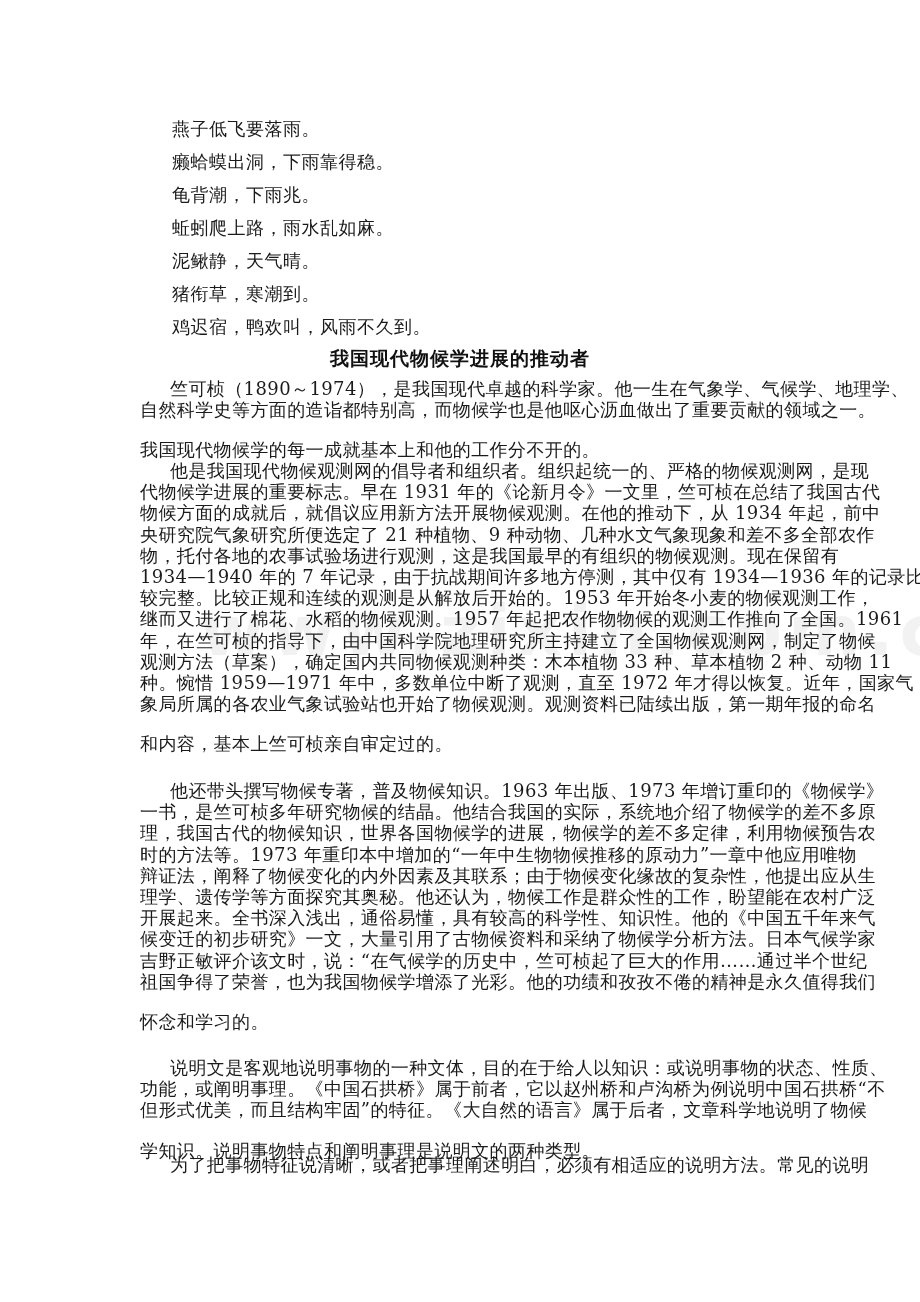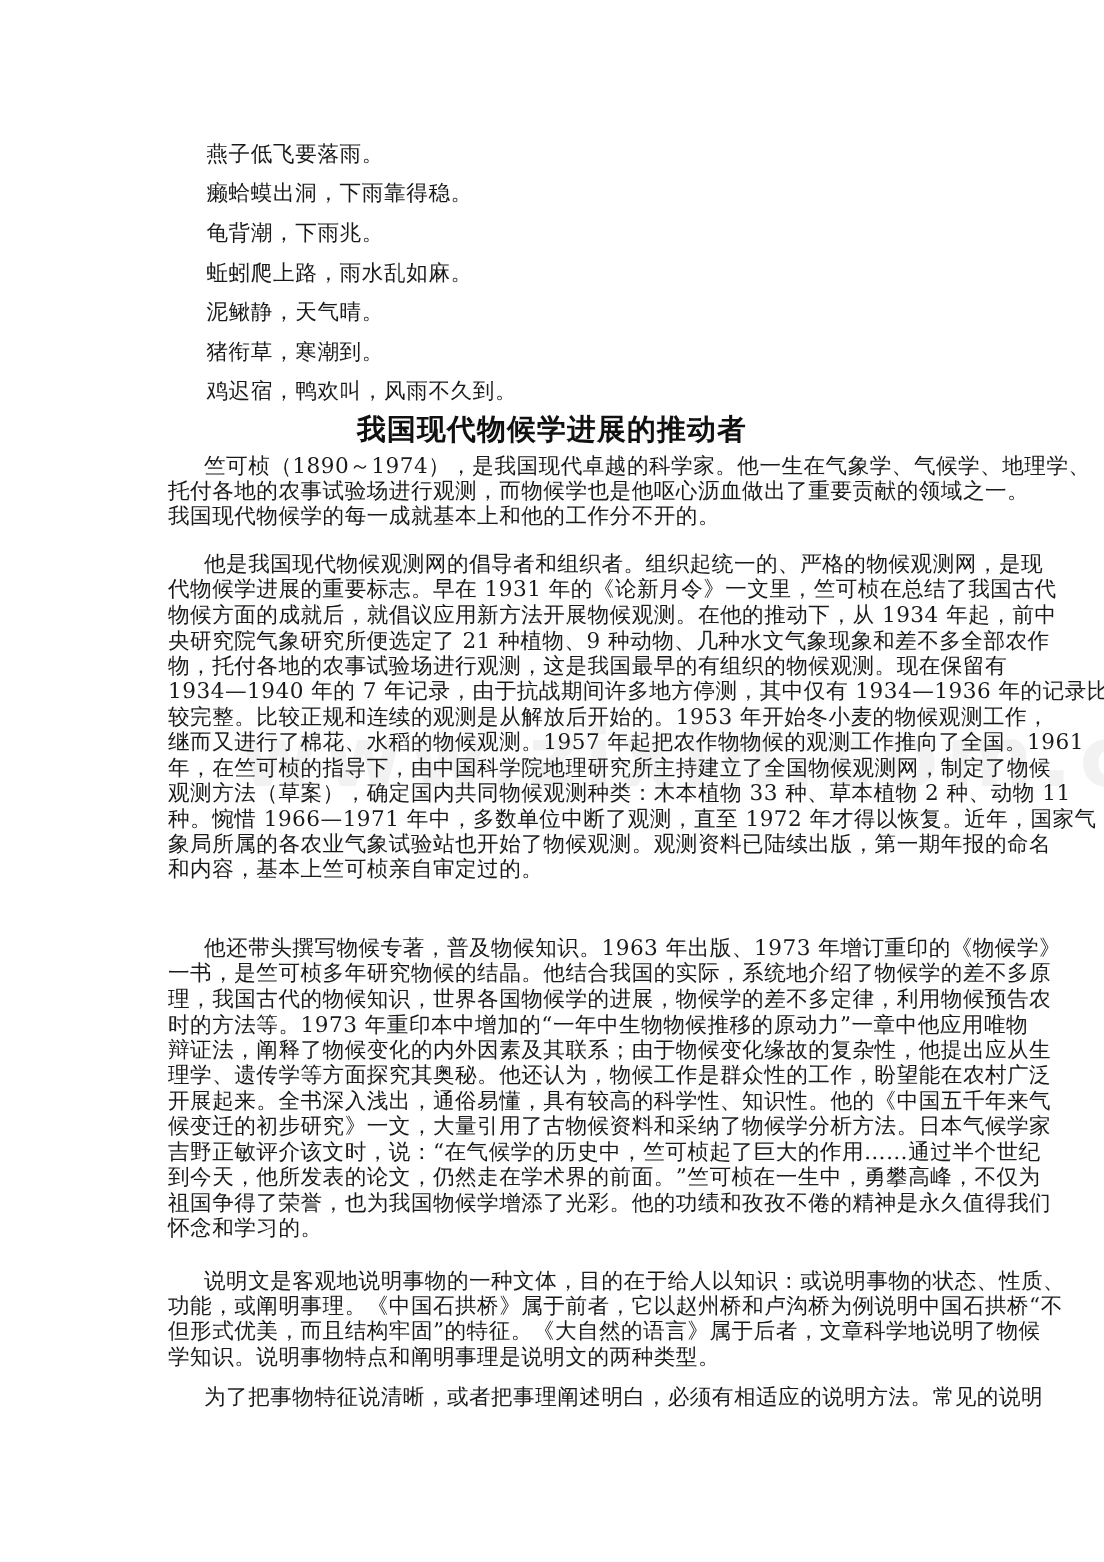--- a/index.html
+++ b/index.html
@@ -34,42 +34,42 @@
     white-space: nowrap;
     letter-spacing: 0.5px;
   }
   .heading {
     position: absolute;
     left: 0;
     width: 920px;
     text-align: center;
     font-family: "DejaVu Sans", "Liberation Sans", sans-serif;
     font-weight: bold;
-    font-size: 24px;
+    font-size: 19px;
     line-height: 30px;
     color: #111;
     letter-spacing: 1px;
   }
   .h1 { top: 343px; }
   .h2 { top: 1015px; }
   .para {
     position: absolute;
     left: 140px;
     width: 646px;
   }
   .line {
     font-size: 18px;
     line-height: 21.2px;
     height: 21.2px;
     white-space: nowrap;
     letter-spacing: 0.4px;
     text-align: justify;
     text-align-last: justify;
   }
-  .line.last { text-align-last: left; }
+  .line.last { text-align-last: left; margin-top: 19px; }
   .line.indent { padding-left: 30px; }
   .p1 { top: 378px; }
   .p2 { top: 460px; }
   .p3 { top: 780px; }
   .p4 { top: 1057px; }
   .p5 { top: 1154px; }
   .watermark {
     position: absolute;
     left: 200px;
     top: 590px;
@@ -96,51 +96,50 @@
     <div class="proverb">蚯蚓爬上路，雨水乱如麻。</div>
     <div class="proverb">泥鳅静，天气晴。</div>
     <div class="proverb">猪衔草，寒潮到。</div>
     <div class="proverb">鸡迟宿，鸭欢叫，风雨不久到。</div>
   </div>
 
   <div class="heading h1">我国现代物候学进展的推动者</div>
 
   <div class="para p1">
     <div class="line indent">竺可桢（1890～1974），是我国现代卓越的科学家。他一生在气象学、气候学、地理学、</div>
-    <div class="line">托付各地的农事试验场进行观测，而物候学也是他呕心沥血做出了重要贡献的领域之一。</div>
+    <div class="line">自然科学史等方面的造诣都特别高，而物候学也是他呕心沥血做出了重要贡献的领域之一。</div>
     <div class="line last">我国现代物候学的每一成就基本上和他的工作分不开的。</div>
   </div>
 
   <div class="para p2">
     <div class="line indent">他是我国现代物候观测网的倡导者和组织者。组织起统一的、严格的物候观测网，是现</div>
     <div class="line">代物候学进展的重要标志。早在 1931 年的《论新月令》一文里，竺可桢在总结了我国古代</div>
     <div class="line">物候方面的成就后，就倡议应用新方法开展物候观测。在他的推动下，从 1934 年起，前中</div>
     <div class="line">央研究院气象研究所便选定了 21 种植物、9 种动物、几种水文气象现象和差不多全部农作</div>
     <div class="line">物，托付各地的农事试验场进行观测，这是我国最早的有组织的物候观测。现在保留有</div>
     <div class="line">1934—1940 年的 7 年记录，由于抗战期间许多地方停测，其中仅有 1934—1936 年的记录比</div>
     <div class="line">较完整。比较正规和连续的观测是从解放后开始的。1953 年开始冬小麦的物候观测工作，</div>
     <div class="line">继而又进行了棉花、水稻的物候观测。1957 年起把农作物物候的观测工作推向了全国。1961</div>
     <div class="line">年，在竺可桢的指导下，由中国科学院地理研究所主持建立了全国物候观测网，制定了物候</div>
     <div class="line">观测方法（草案），确定国内共同物候观测种类：木本植物 33 种、草本植物 2 种、动物 11</div>
-    <div class="line">种。惋惜 1966—1971 年中，多数单位中断了观测，直至 1972 年才得以恢复。近年，国家气</div>
+    <div class="line">种。惋惜 1959—1971 年中，多数单位中断了观测，直至 1972 年才得以恢复。近年，国家气</div>
     <div class="line">象局所属的各农业气象试验站也开始了物候观测。观测资料已陆续出版，第一期年报的命名</div>
     <div class="line last">和内容，基本上竺可桢亲自审定过的。</div>
   </div>
 
   <div class="para p3">
     <div class="line indent">他还带头撰写物候专著，普及物候知识。1963 年出版、1973 年增订重印的《物候学》</div>
     <div class="line">一书，是竺可桢多年研究物候的结晶。他结合我国的实际，系统地介绍了物候学的差不多原</div>
     <div class="line">理，我国古代的物候知识，世界各国物候学的进展，物候学的差不多定律，利用物候预告农</div>
     <div class="line">时的方法等。1973 年重印本中增加的“一年中生物物候推移的原动力”一章中他应用唯物</div>
     <div class="line">辩证法，阐释了物候变化的内外因素及其联系；由于物候变化缘故的复杂性，他提出应从生</div>
     <div class="line">理学、遗传学等方面探究其奥秘。他还认为，物候工作是群众性的工作，盼望能在农村广泛</div>
     <div class="line">开展起来。全书深入浅出，通俗易懂，具有较高的科学性、知识性。他的《中国五千年来气</div>
     <div class="line">候变迁的初步研究》一文，大量引用了古物候资料和采纳了物候学分析方法。日本气候学家</div>
     <div class="line">吉野正敏评介该文时，说：“在气候学的历史中，竺可桢起了巨大的作用……通过半个世纪</div>
-    <div class="line">到今天，他所发表的论文，仍然走在学术界的前面。”竺可桢在一生中，勇攀高峰，不仅为</div>
     <div class="line">祖国争得了荣誉，也为我国物候学增添了光彩。他的功绩和孜孜不倦的精神是永久值得我们</div>
     <div class="line last">怀念和学习的。</div>
   </div>
 
 
   <div class="para p4">
     <div class="line indent">说明文是客观地说明事物的一种文体，目的在于给人以知识：或说明事物的状态、性质、</div>
     <div class="line">功能，或阐明事理。《中国石拱桥》属于前者，它以赵州桥和卢沟桥为例说明中国石拱桥“不</div>
     <div class="line">但形式优美，而且结构牢固”的特征。《大自然的语言》属于后者，文章科学地说明了物候</div>
     <div class="line last">学知识。说明事物特点和阐明事理是说明文的两种类型。</div>

